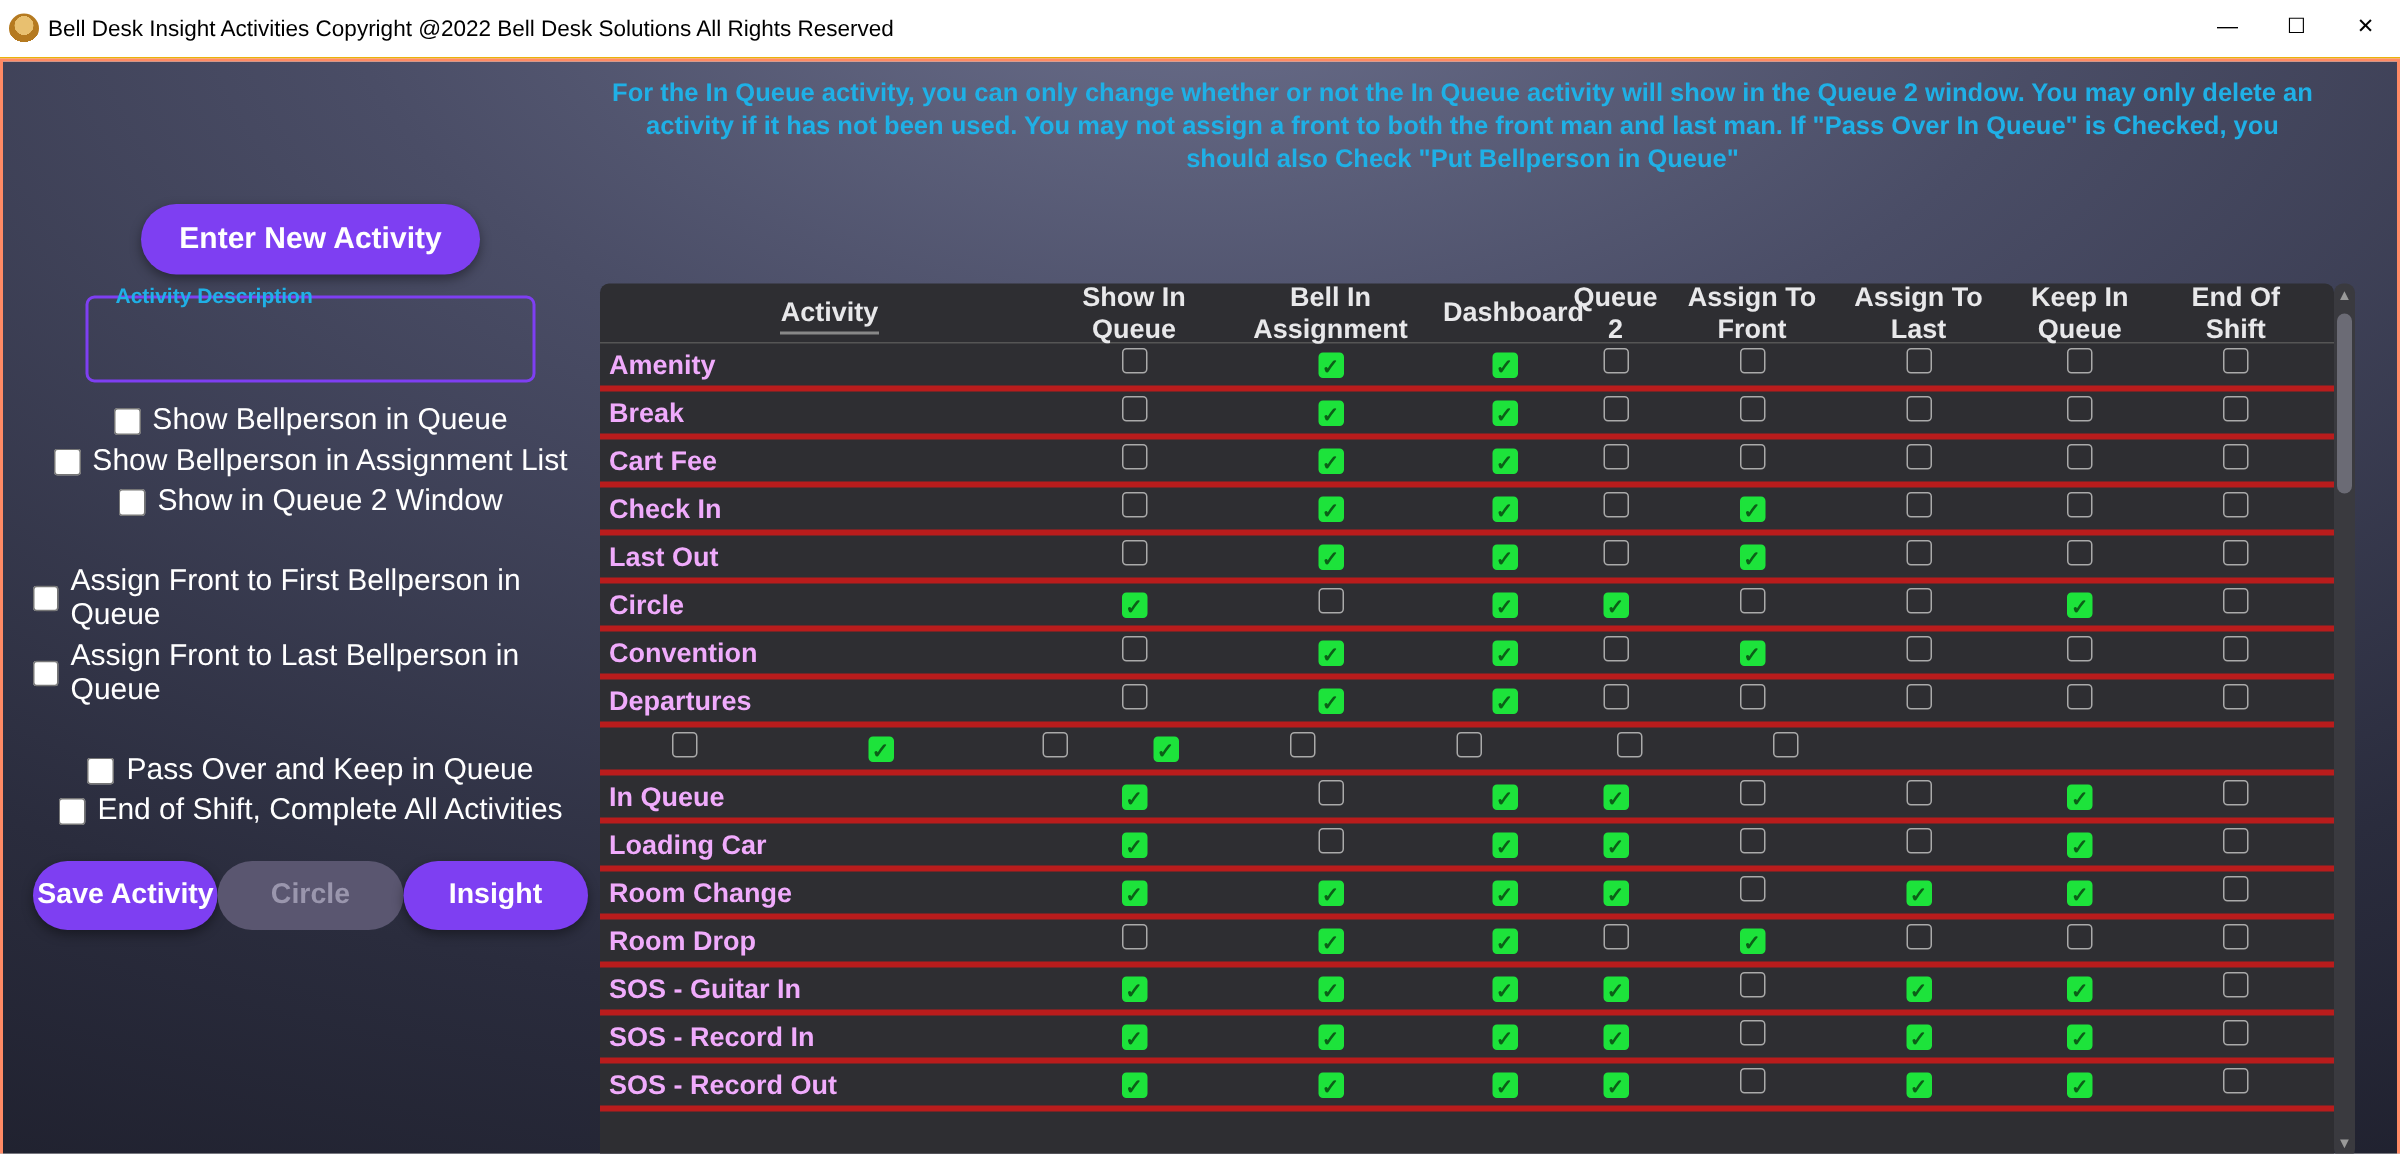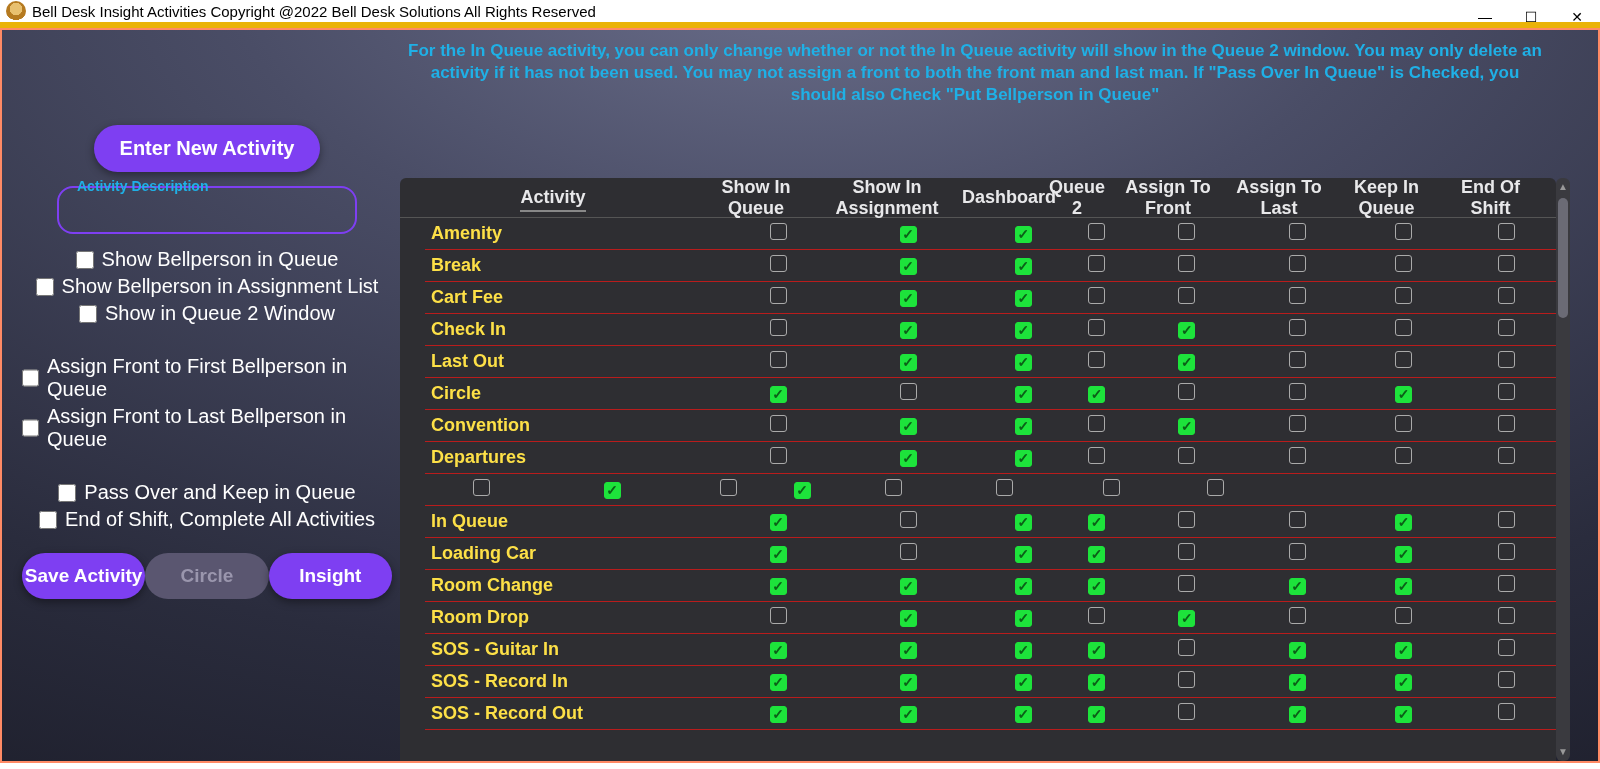--- a/index.html
+++ b/index.html
@@ -1,19 +1,19 @@
 <!DOCTYPE html>
 <html><head>
 <meta charset="utf-8">
 <style>
   * { box-sizing: border-box; margin: 0; padding: 0; }
   html, body { width: 1600px; height: 769px; overflow: hidden; font-family: "Segoe UI", Arial, sans-serif; background:#fff;}
   .titlebar {
-    height: 28px; background:#fff; display:flex; align-items:center; padding-left:6px; font-size:15px; color:#000;
-    border-bottom:6px solid #eab308; position:relative;
+    height: 39px; background:#fff; display:flex; align-items:center; padding-left:6px; font-size:15px; color:#000;
+    border-bottom:1px solid #eab308; position:relative;
   }
   .titlebar .icon { width:20px; height:20px; background:radial-gradient(circle at 50% 40%, #e8c070 0 40%, #b57a20 41% 70%, transparent 71%); border-radius:50%; margin-right:6px;}
   .win-controls { position:absolute; right:0; top:0; height:34px; display:flex; }
   .win-controls div { width:46px; display:flex; align-items:center; justify-content:center; font-size:14px; cursor:default;}
   .app-frame {
     width:1600px; height:735px; border:2px solid #ff8a65; position:relative;
     background: radial-gradient(ellipse 120% 140% at 50% -10%, #6b6f8c 0%, #4a4d66 30%, #2a2c3d 70%, #1b1c28 100%);
     overflow:hidden;
   }
   .info-text {
@@ -23,21 +23,21 @@
   .left-panel {
     position:absolute; left:20px; top:95px; width:370px; color:#fff;
   }
   .btn {
     background:#7e3ff2; color:#fff; border:none; border-radius:30px;
     font-size:20px; font-weight:600; padding:12px 26px; cursor:pointer;
     box-shadow:0 3px 8px rgba(0,0,0,.4);
   }
   .btn-enter { display:block; margin:0 auto 14px; }
   .fieldset {
-    border:2px solid #7e3ff2; border-radius:16px; padding:16px 10px 6px; margin:0 35px 14px; position:relative; height:48px;
+    border:2px solid #7e3ff2; border-radius:6px; padding:16px 10px 6px; margin:0 35px 14px; position:relative; height:58px;
   }
   .fieldset .legend {
     position:absolute; top:-10px; left:14px; background:transparent; padding:0 4px;
     color:#1fb0e6; font-size:14px; font-weight:700;
   }
   .chk-line { display:flex; align-items:center; justify-content:center; gap:8px; color:#fff; font-size:20px; font-weight:500; margin:4px 0;}
   .chk-line input { width:18px; height:18px; accent-color:#1de33b; }
   .gap { height:22px; }
   .btn-stack { margin-top:22px; display:flex; flex-direction:row; align-items:center; gap:0;}
   .btn-stack .btn { width:150px; padding:12px 0; font-size:19px;}
@@ -54,21 +54,21 @@
   .scrollbar .thumb { position:absolute; top:20px; left:2px; right:2px; height:120px; background:#6b6b75; border-radius:5px;}
   .scrollbar .arrow { position:absolute; left:0; right:0; height:18px; color:#999; font-size:10px; text-align:center; line-height:18px;}
   .thead {
     display:flex; align-items:center; height:40px; border-bottom:1px solid #555; font-weight:600; color:#e8e8ea; font-size:18px;
   }
   .col-activity { width:300px; padding-left:6px; text-align:center;}
   .thead .col-activity span { border-bottom:2px solid #888; padding-bottom:3px;}
   .col { text-align:center; }
   .c0{width:112px}.c1{width:150px}.c2{width:82px}.c3{width:66px}.c4{width:116px}.c5{width:106px}.c6{width:109px}.c7{width:99px}
   .tbody { flex:1; overflow:hidden;}
-  .row { display:flex; align-items:center; height:32px; border-bottom:1px solid #b91c1c; font-size:18px; font-weight:700; color:#fde047;margin-left:25px;}
+  .row { display:flex; align-items:center; height:32px; border-bottom:4px solid #b91c1c; font-size:18px; font-weight:700; color:#f0abfc;}
   .row .col-activity { text-align:left; font-weight:700;}
   .cbx {
     width:17px; height:17px; border:1.5px solid #aaa; border-radius:3px; display:inline-flex;
     align-items:center; justify-content:center; background:transparent;
   }
   .cbx.checked { background:#1de33b; border-color:#1de33b; }
   .cbx.checked::after { content:"✓"; color:#0b5f17; font-size:14px; font-weight:900; line-height:1;}
 </style>
 </head>
 <body>
@@ -128,21 +128,21 @@
       <button class="btn btn-disabled">Circle</button>
       <button class="btn">Insight</button>
 
     </div>
   </div>
 
   <div class="table-wrap">
     <div class="thead">
       <div class="col-activity"><span>Activity</span></div>
       <div class="col c0">Show In Queue</div>
-      <div class="col c1">Show In Assignment</div>
+      <div class="col c1">Bell In Assignment</div>
       <div class="col c2">Dashboard</div>
       <div class="col c3">Queue 2</div>
       <div class="col c4">Assign To Front</div>
       <div class="col c5">Assign To Last</div>
       <div class="col c6">Keep In Queue</div>
       <div class="col c7">End Of Shift</div>
     </div>
     <div class="tbody" id="tbody">
         <div class="row">
           <div class="col-activity">Amenity</div>

